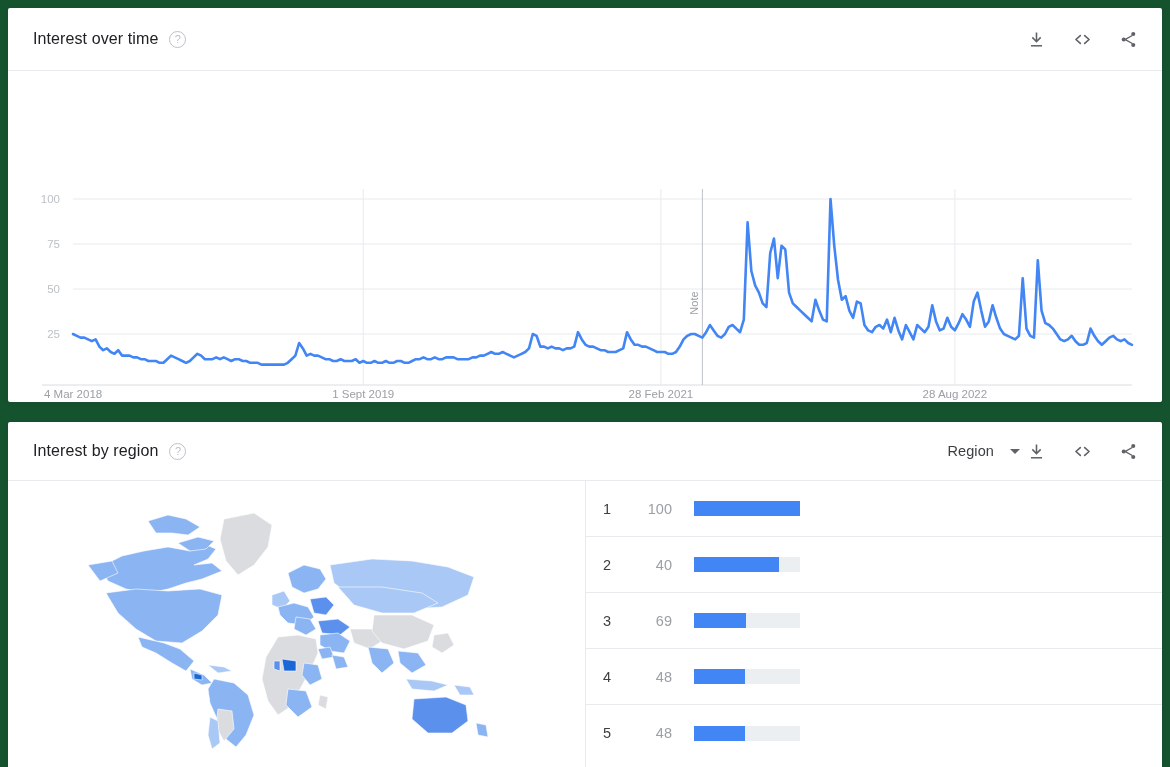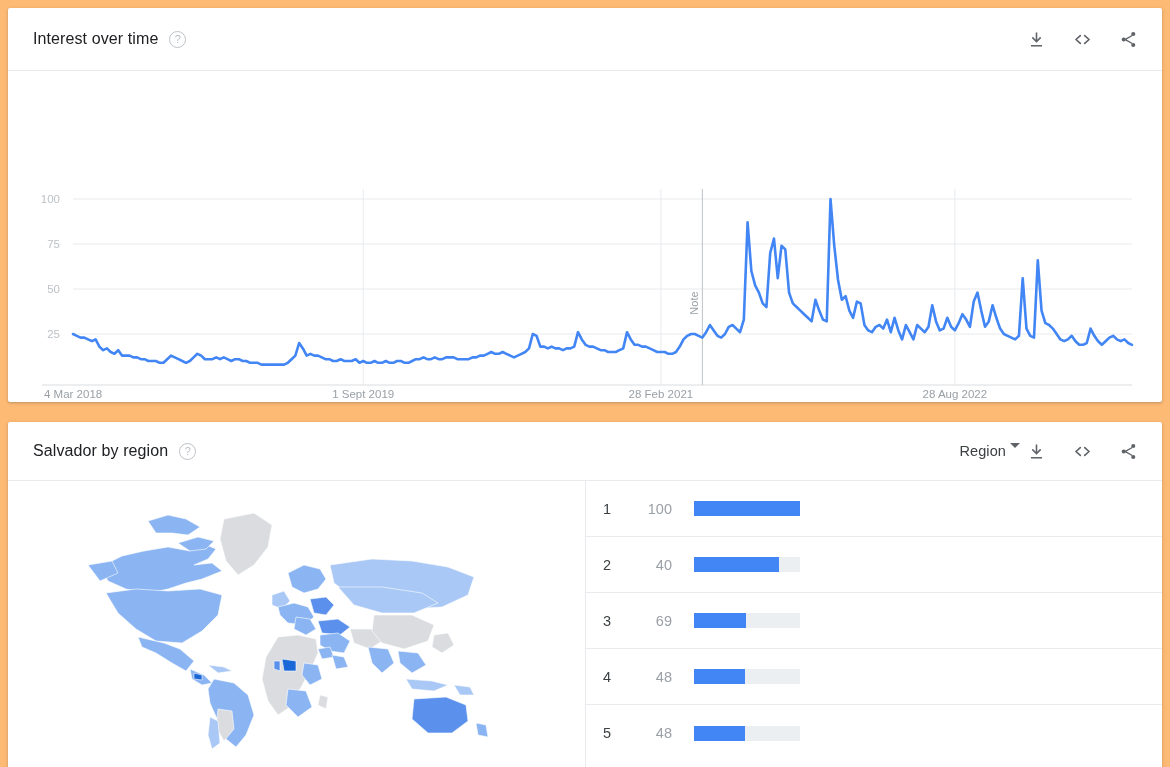--- a/index.html
+++ b/index.html
@@ -6,21 +6,21 @@
     margin: 0;
     padding: 0;
     background: #f5f5f5;
     font-family: "Liberation Sans", sans-serif;
     -webkit-font-smoothing: antialiased;
   }
   #page {
     position: relative;
     width: 1170px;
     height: 767px;
-    background: #fdba74;
+    background: #14532d;
     overflow: hidden;
   }
 
   .card {
     position: absolute;
     background: #ffffff;
     box-shadow: 0 1px 2px rgba(60,64,67,0.20), 0 1px 3px 1px rgba(60,64,67,0.10);
     border-radius: 2px;
   }
 
@@ -86,21 +86,22 @@
     height: 24px;
     display: flex;
     align-items: center;
     justify-content: center;
     cursor: pointer;
   }
   .icon-btn svg { display: block; }
 
   .region-select {
     display: flex;
-    gap: 4px;
+    align-items: center;
+    gap: 16px;
     margin-right: 4px;
     cursor: pointer;
   }
   .region-select-label {
     font-size: 14.5px;
     color: #3c4043;
     letter-spacing: 0.1px;
   }
   .caret {
     width: 0; height: 0;
@@ -252,21 +253,21 @@
           <text x="946.8718861209965" y="327" class="x-axis-label" text-anchor="middle">28 Aug 2022</text>
           <line x1="694.3701067615658" y1="118" x2="694.3701067615658" y2="314" stroke="#bdc1c6" stroke-width="1"></line>
           <text x="690.3701067615658" y="232" class="note-label" text-anchor="middle" transform="rotate(-90 690.3701067615658 232)">Note</text>
           <path d="M65.00 263.00 L68.77 264.80 L72.54 266.60 L76.31 266.60 L80.07 268.40 L83.84 270.20 L87.61 268.40 L91.38 275.60 L95.15 279.20 L98.92 277.40 L102.69 281.00 L106.46 282.80 L110.22 279.20 L113.99 284.60 L117.76 284.60 L121.53 284.60 L125.30 286.40 L129.07 286.40 L132.84 288.20 L136.60 288.20 L140.37 290.00 L144.14 290.00 L147.91 290.00 L151.68 291.80 L155.45 291.80 L159.22 288.20 L162.99 284.60 L166.75 286.40 L170.52 288.20 L174.29 290.00 L178.06 291.80 L181.83 290.00 L185.60 286.40 L189.37 282.80 L193.14 284.60 L196.90 288.20 L200.67 288.20 L204.44 288.20 L208.21 286.40 L211.98 288.20 L215.75 286.40 L219.52 288.20 L223.28 290.00 L227.05 288.20 L230.82 288.20 L234.59 290.00 L238.36 290.00 L242.13 291.80 L245.90 291.80 L249.67 291.80 L253.43 293.60 L257.20 293.60 L260.97 293.60 L264.74 293.60 L268.51 293.60 L272.28 293.60 L276.05 293.60 L279.81 291.80 L283.58 288.20 L287.35 284.60 L291.12 272.00 L294.89 277.40 L298.66 284.60 L302.43 282.80 L306.20 284.60 L309.96 284.60 L313.73 286.40 L317.50 288.20 L321.27 288.20 L325.04 290.00 L328.81 290.00 L332.58 288.20 L336.35 290.00 L340.11 290.00 L343.88 290.00 L347.65 288.20 L351.42 291.80 L355.19 290.00 L358.96 291.80 L362.73 291.80 L366.49 290.00 L370.26 291.80 L374.03 291.80 L377.80 290.00 L381.57 291.80 L385.34 291.80 L389.11 290.00 L392.88 290.00 L396.64 291.80 L400.41 291.80 L404.18 290.00 L407.95 288.20 L411.72 288.20 L415.49 286.40 L419.26 288.20 L423.02 288.20 L426.79 286.40 L430.56 288.20 L434.33 288.20 L438.10 286.40 L441.87 286.40 L445.64 286.40 L449.41 288.20 L453.17 288.20 L456.94 288.20 L460.71 288.20 L464.48 286.40 L468.25 286.40 L472.02 284.60 L475.79 284.60 L479.56 282.80 L483.32 281.00 L487.09 282.80 L490.86 282.80 L494.63 281.00 L498.40 282.80 L502.17 284.60 L505.94 286.40 L509.70 284.60 L513.47 282.80 L517.24 281.00 L521.01 277.40 L524.78 263.00 L528.55 264.80 L532.32 275.60 L536.09 275.60 L539.85 277.40 L543.62 275.60 L547.39 277.40 L551.16 277.40 L554.93 279.20 L558.70 277.40 L562.47 277.40 L566.23 275.60 L570.00 261.20 L573.77 268.40 L577.54 273.80 L581.31 275.60 L585.08 275.60 L588.85 277.40 L592.62 279.20 L596.38 279.20 L600.15 281.00 L603.92 281.00 L607.69 281.00 L611.46 279.20 L615.23 277.40 L619.00 261.20 L622.77 268.40 L626.53 273.80 L630.30 273.80 L634.07 275.60 L637.84 275.60 L641.61 277.40 L645.38 279.20 L649.15 281.00 L652.91 281.00 L656.68 281.00 L660.45 282.80 L664.22 282.80 L667.99 281.00 L671.76 275.60 L675.53 268.40 L679.30 264.80 L683.06 263.00 L686.83 263.00 L690.60 264.80 L694.37 266.60 L698.14 261.20 L701.91 254.00 L705.68 259.40 L709.44 264.80 L713.21 266.60 L716.98 263.00 L720.75 255.80 L724.52 254.00 L728.29 257.60 L732.06 261.20 L735.83 248.60 L739.59 151.40 L743.36 200.00 L747.13 214.40 L750.90 221.60 L754.67 232.40 L758.44 236.00 L762.21 182.00 L765.98 167.60 L769.74 207.20 L773.51 174.80 L777.28 178.40 L781.05 221.60 L784.82 232.40 L788.59 236.00 L792.36 239.60 L796.12 243.20 L799.89 246.80 L803.66 250.40 L807.43 228.80 L811.20 239.60 L814.97 248.60 L818.74 250.40 L822.51 128.00 L826.27 174.80 L830.04 209.00 L833.81 228.80 L837.58 225.20 L841.35 239.60 L845.12 246.80 L848.89 230.60 L852.65 232.40 L856.42 254.00 L860.19 259.40 L863.96 261.20 L867.73 255.80 L871.50 254.00 L875.27 257.60 L879.04 248.60 L882.80 261.20 L886.57 246.80 L890.34 259.40 L894.11 268.40 L897.88 254.00 L901.65 261.20 L905.42 268.40 L909.19 254.00 L912.95 257.60 L916.72 261.20 L920.49 255.80 L924.26 234.20 L928.03 250.40 L931.80 259.40 L935.57 257.60 L939.33 246.80 L943.10 255.80 L946.87 259.40 L950.64 252.20 L954.41 243.20 L958.18 248.60 L961.95 255.80 L965.72 230.60 L969.48 221.60 L973.25 239.60 L977.02 255.80 L980.79 250.40 L984.56 234.20 L988.33 246.80 L992.10 257.60 L995.86 263.00 L999.63 264.80 L1003.40 266.60 L1007.17 268.40 L1010.94 264.80 L1014.71 207.20 L1018.48 257.60 L1022.25 264.80 L1026.01 266.60 L1029.78 189.20 L1033.55 239.60 L1037.32 252.20 L1041.09 254.00 L1044.86 257.60 L1048.63 263.00 L1052.40 268.40 L1056.16 270.20 L1059.93 268.40 L1063.70 264.80 L1067.47 270.20 L1071.24 273.80 L1075.01 273.80 L1078.78 272.00 L1082.54 257.60 L1086.31 264.80 L1090.08 270.20 L1093.85 273.80 L1097.62 270.20 L1101.39 266.60 L1105.16 264.80 L1108.93 268.40 L1112.69 270.20 L1116.46 268.40 L1120.23 272.00 L1124.00 273.80" fill="none" stroke="#4285f4" stroke-width="2.6" stroke-linejoin="round" stroke-linecap="round"></path>
         </svg>
     </div>
   </div>
 
   <div class="card" id="card-region">
     <div class="card-header">
-      <span class="card-title">Salvador by region</span>
+      <span class="card-title">Interest by region</span>
       <span class="help-icon">?</span>
       <span class="header-spacer"></span>
       <span class="region-select">
         <span class="region-select-label">Region</span>
         <span class="caret"></span>
       </span>
       <span class="header-actions">
         <span class="icon-btn">
           <svg width="19" height="19" viewBox="0 0 24 24" fill="#5f6368">
             <path d="M11 3h2v9.2l3.6-3.6 1.4 1.4-6 6-6-6 1.4-1.4L11 12.2z"></path>

